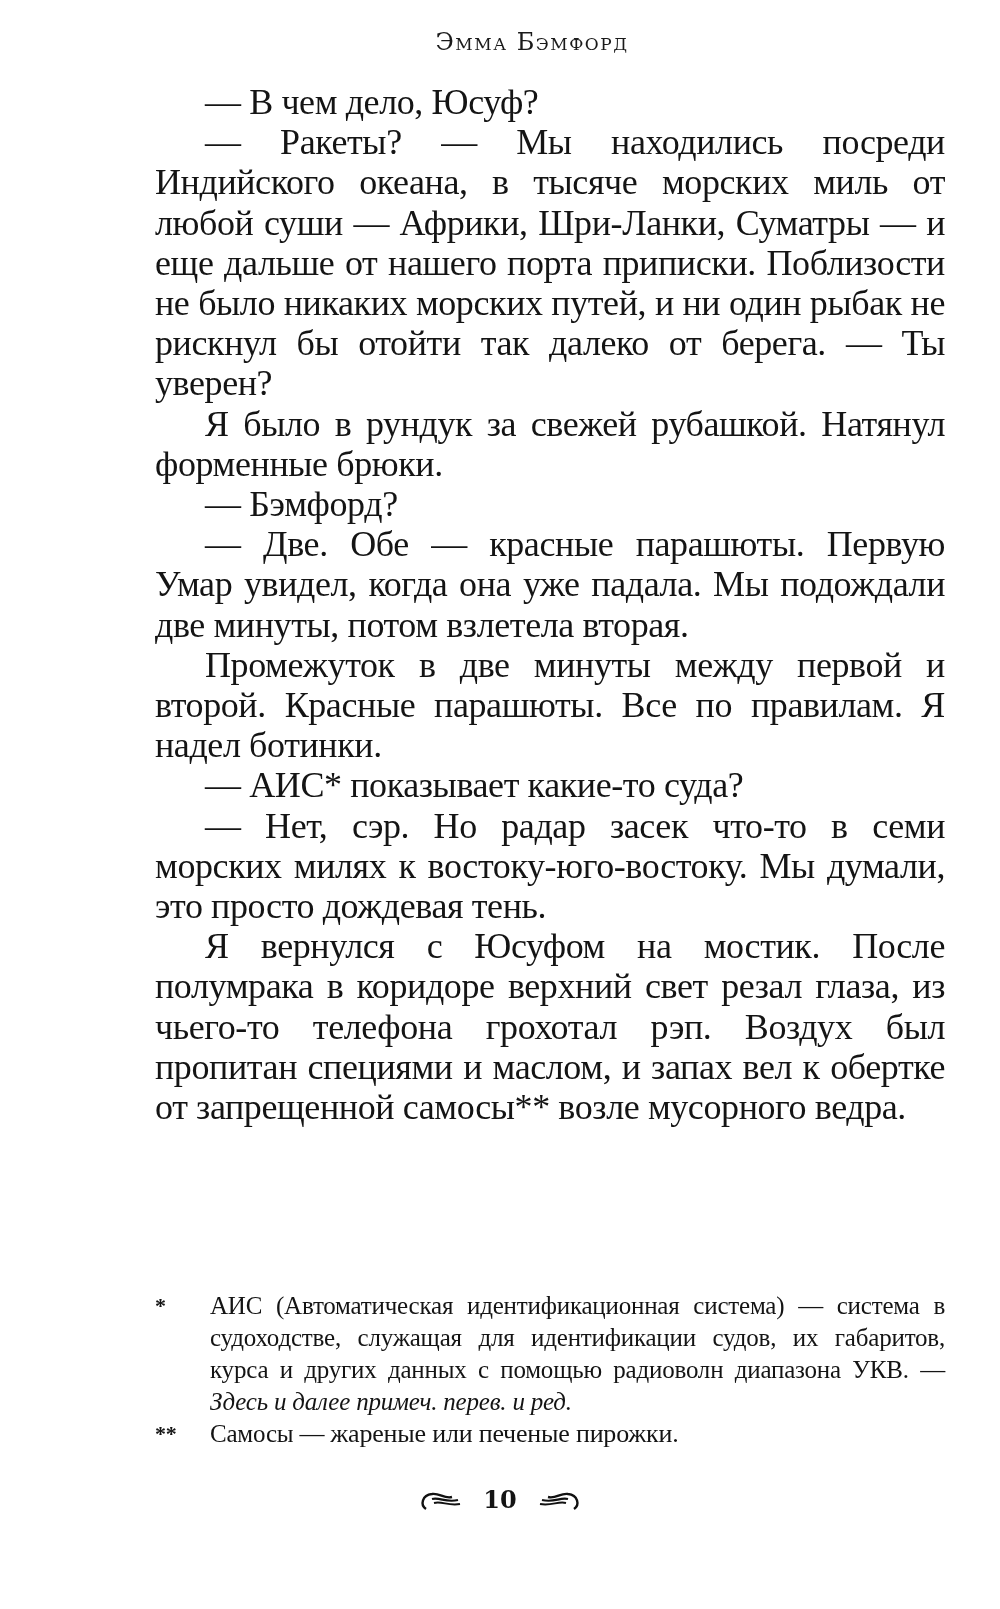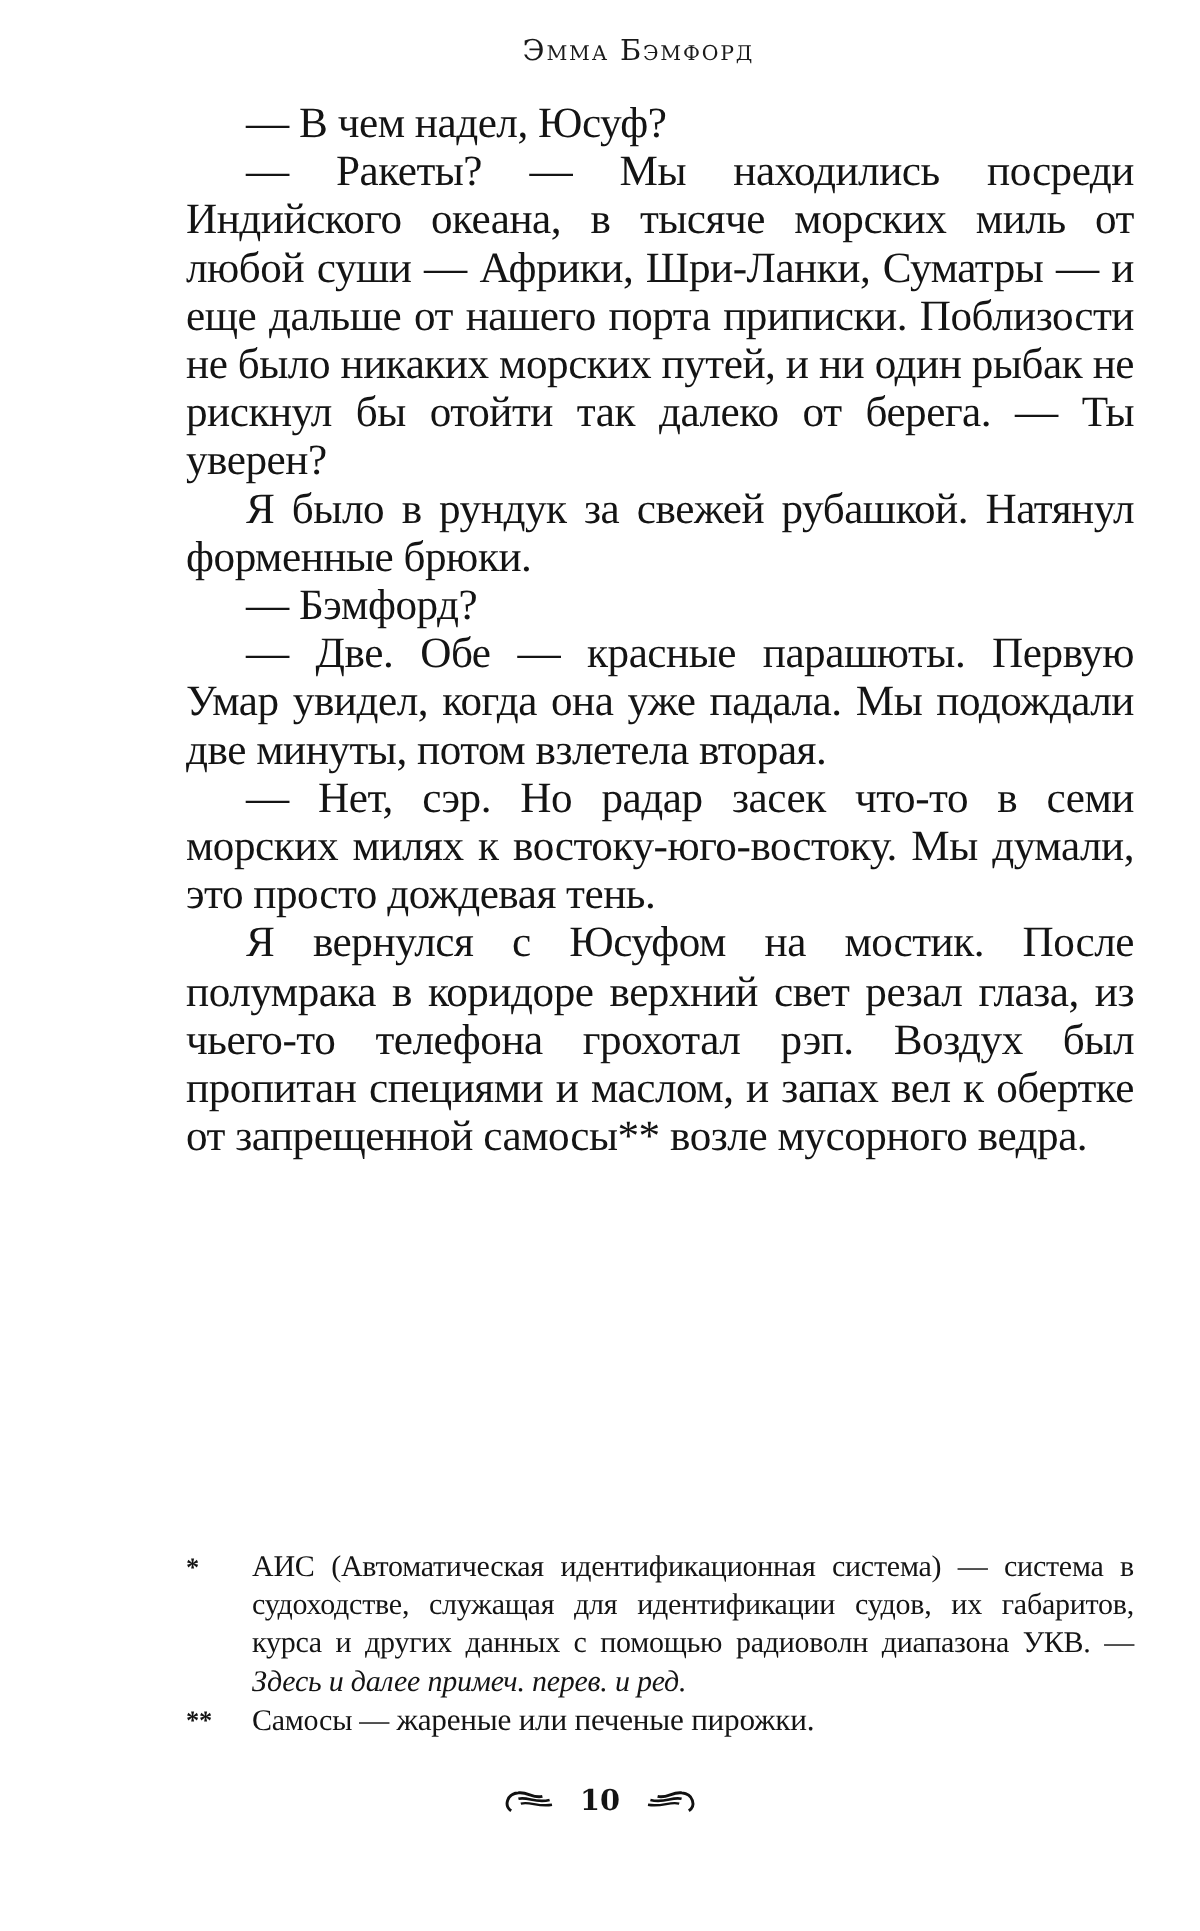--- a/index.html
+++ b/index.html
@@ -36,25 +36,27 @@
       font-family: "DejaVu Serif", serif; font-weight: bold; font-size: 24px;
     }
     .orn svg { display: block; }
   </style>
 </head>
 <body>
 
 <div class="running-head">Эмма Бэмфорд</div>
 
 <div class="body-text">
-  <p>— В чем надел, Юсуф?</p>
+  <p>— В чем дело, Юсуф?</p>
   <p>— Ракеты? — Мы находились посреди Индийского океана, в тысяче морских миль от любой суши — Африки, Шри-Ланки, Суматры — и еще дальше от нашего порта приписки. Поблизости не было никаких морских путей, и ни один рыбак не рискнул бы отойти так далеко от берега. — Ты уверен?</p>
   <p>Я было в рундук за свежей рубашкой. Натянул форменные брюки.</p>
   <p>— Бэмфорд?</p>
   <p>— Две. Обе — красные парашюты. Первую Умар увидел, когда она уже падала. Мы подождали две минуты, потом взлетела вторая.</p>
+  <p>Промежуток в две минуты между первой и второй. Красные парашюты. Все по правилам. Я надел ботинки.</p>
+  <p>— АИС* показывает какие-то суда?</p>
   <p>— Нет, сэр. Но радар засек что-то в семи морских милях к востоку-юго-востоку. Мы думали, это просто дождевая тень.</p>
   <p>Я вернулся с Юсуфом на мостик. После полумрака в коридоре верхний свет резал глаза, из чьего-то телефона грохотал рэп. Воздух был пропитан специями и маслом, и запах вел к обертке от запрещенной самосы** возле мусорного ведра.</p>
 </div>
 
 <div class="footnotes">
   <div class="fn">
     <span class="fn-mark">*</span>
     <span>АИС (Автоматическая идентификационная система) — система в судоходстве, служащая для идентификации судов, их габаритов, курса и других данных с помощью радиоволн диапазона УКВ. —</span>
     <em>Здесь и далее примеч. перев. и ред.</em>
   </div>

